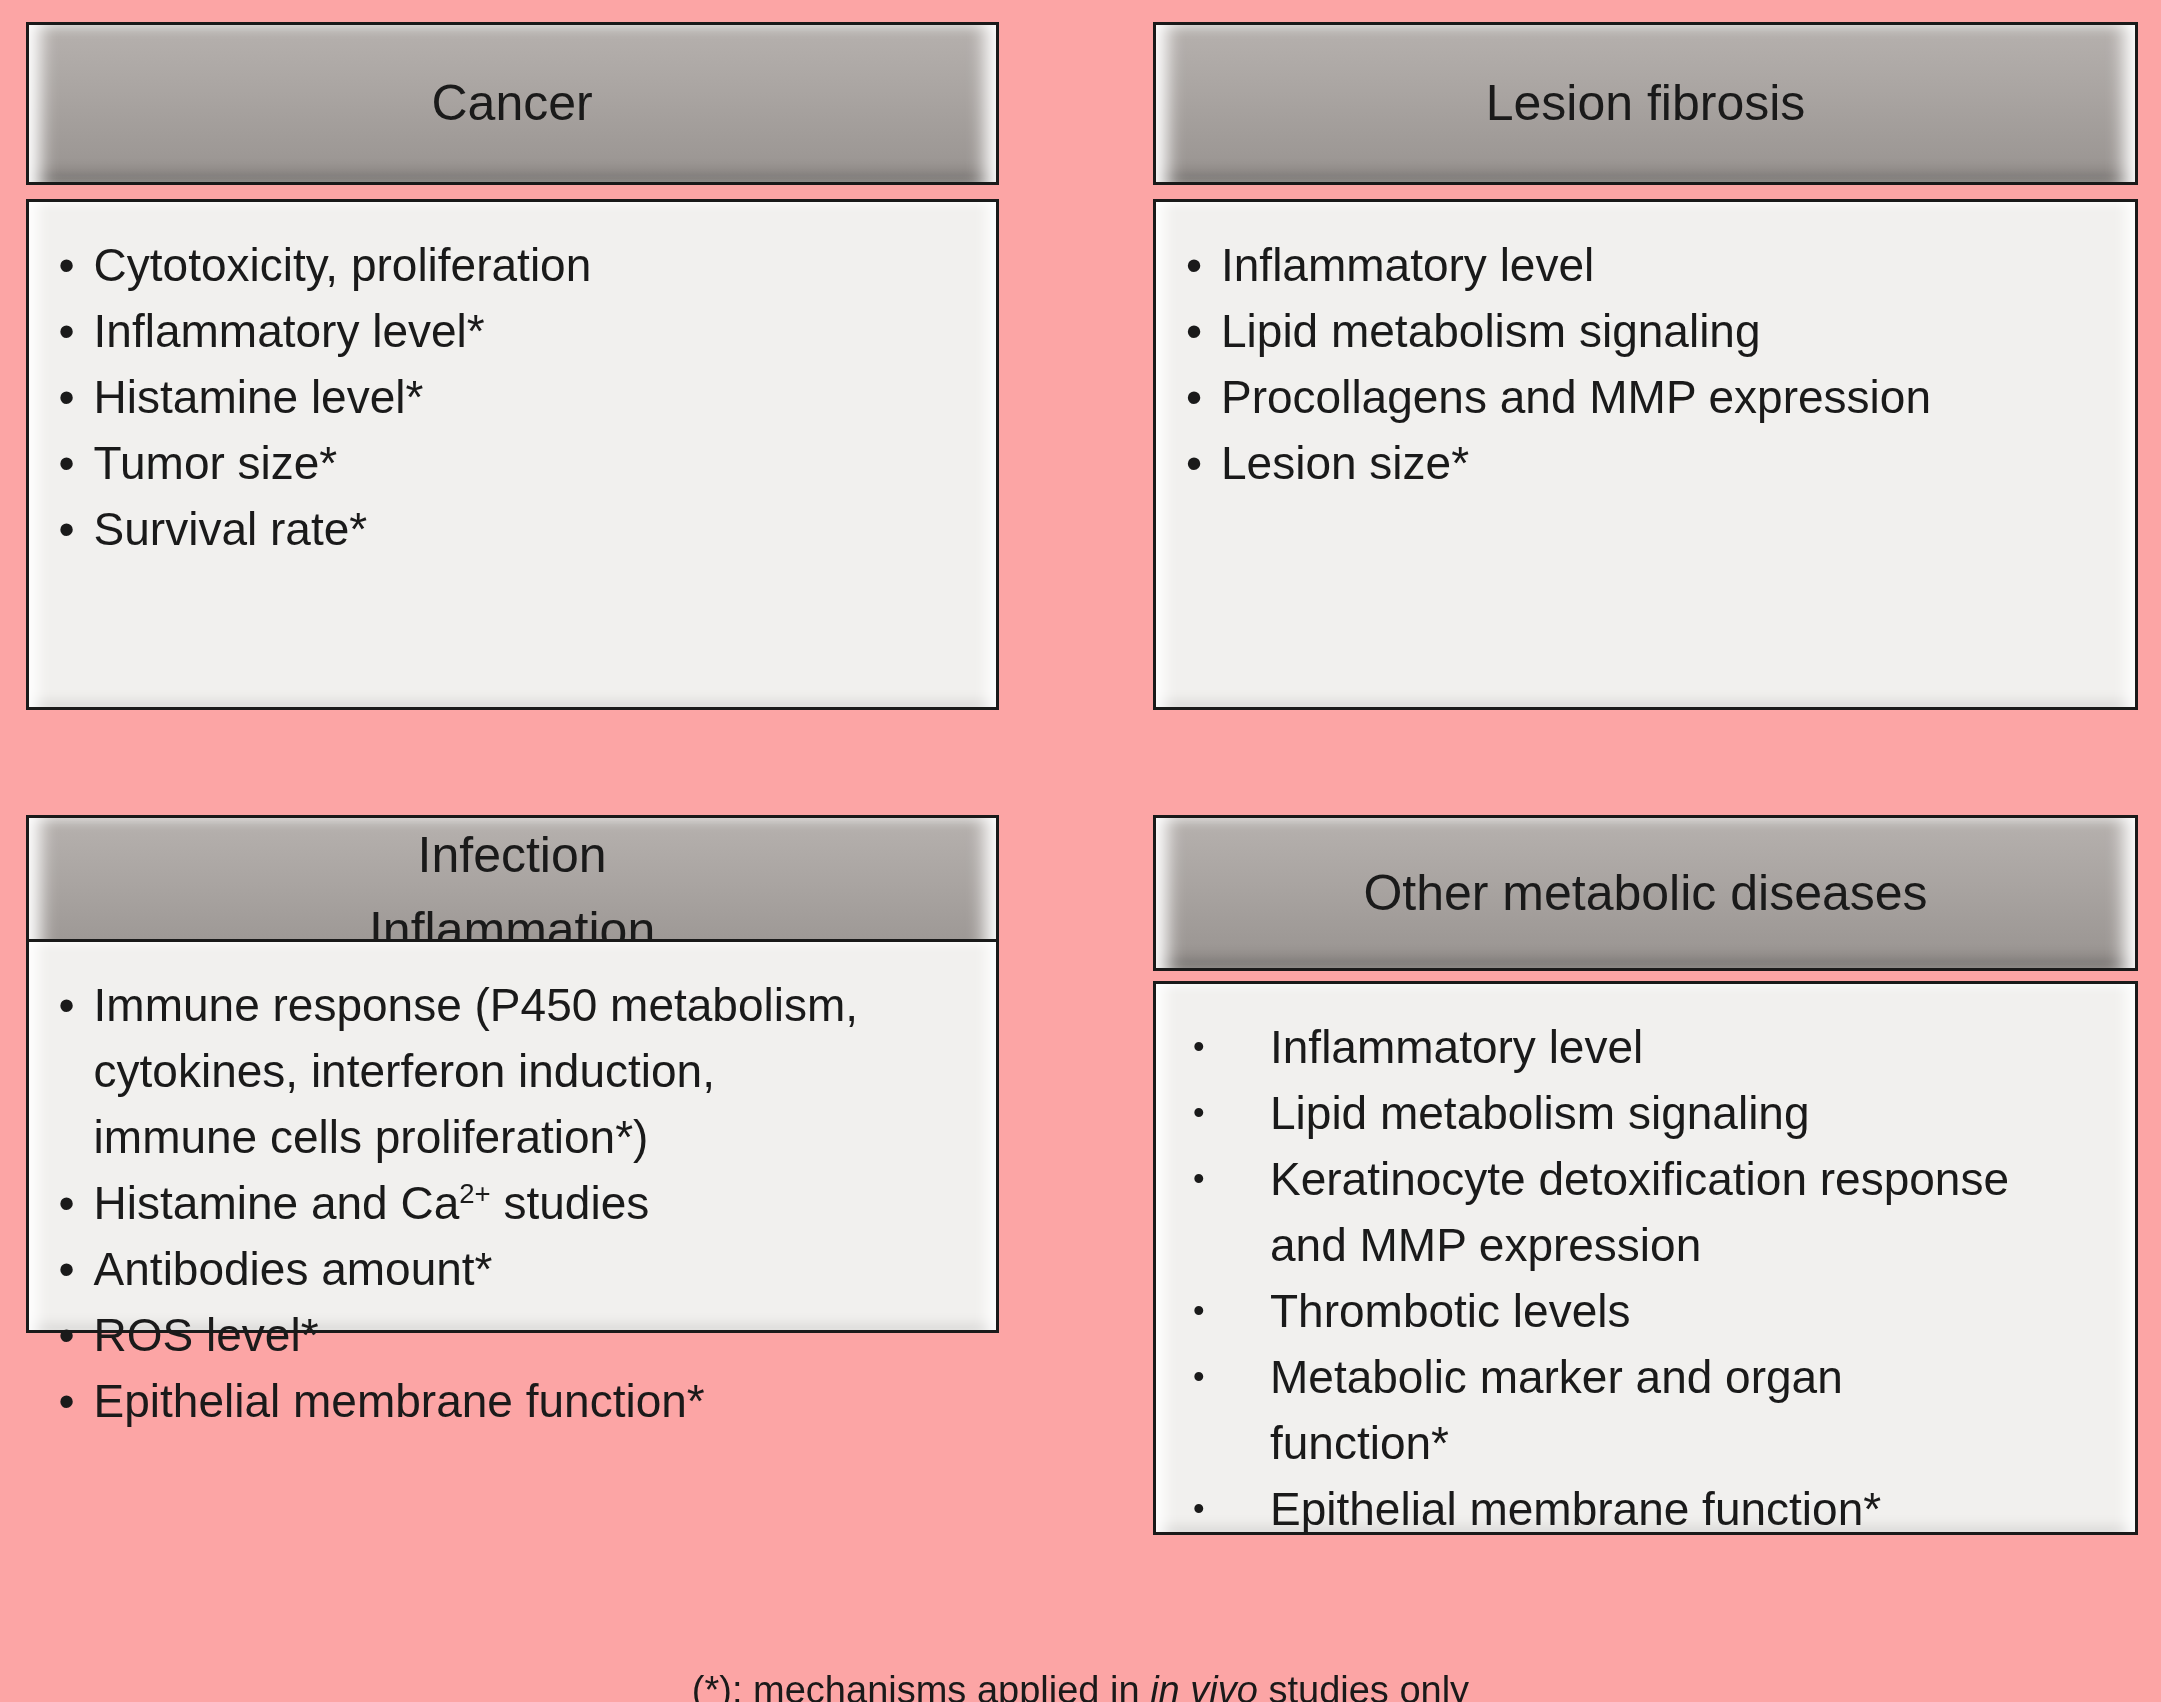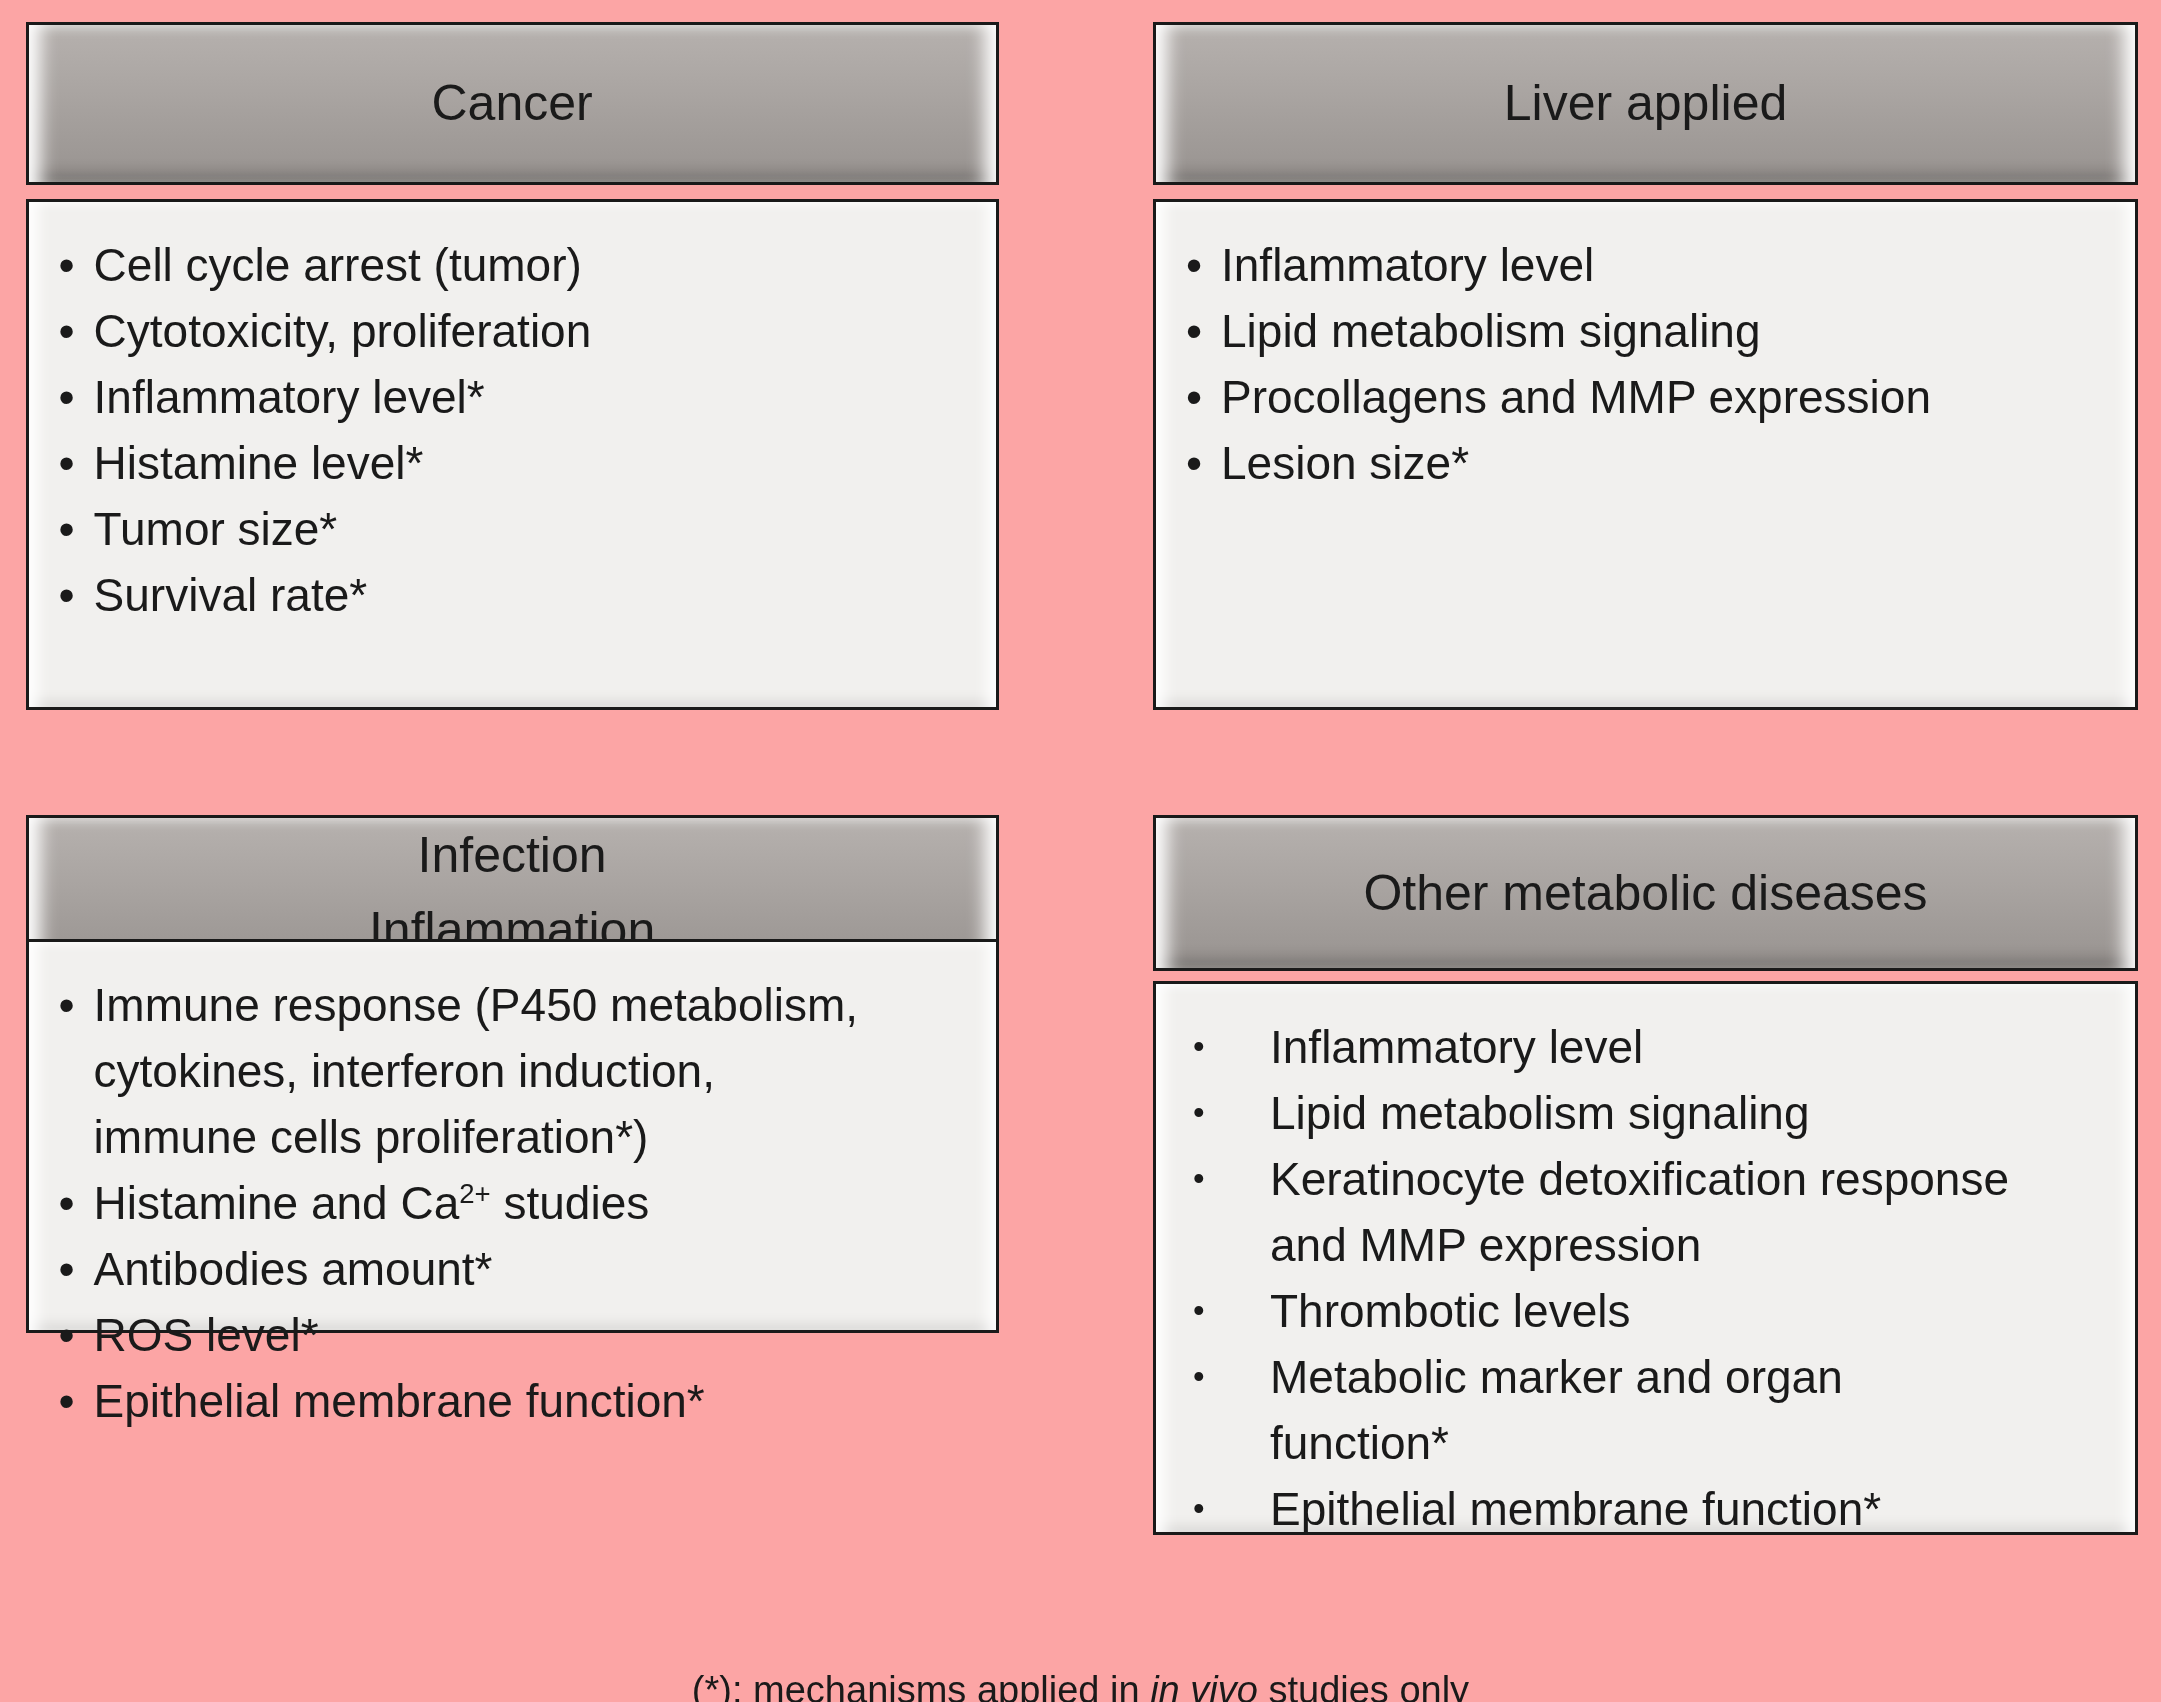--- a/index.html
+++ b/index.html
@@ -103,31 +103,30 @@
 </head>
 <body>
 
 <div class="canvas">
 
   <div class="panel-header hdr-cancer">
     <span>Cancer</span>
   </div>
   <div class="panel-body body-cancer">
     <ul>
-      <li>Cell cycle arrest (tumor)</li>
       <li>Cytotoxicity, proliferation</li>
       <li>Inflammatory level*</li>
       <li>Histamine level*</li>
       <li>Tumor size*</li>
       <li>Survival rate*</li>
     </ul>
   </div>
 
   <div class="panel-header hdr-liver">
-    <span>Liver applied</span>
+    <span>Lesion fibrosis</span>
   </div>
   <div class="panel-body body-liver">
     <ul>
       <li>Inflammatory level</li>
       <li>Lipid metabolism signaling</li>
       <li>Procollagens and MMP expression</li>
       <li>Lesion size*</li>
     </ul>
   </div>
 

